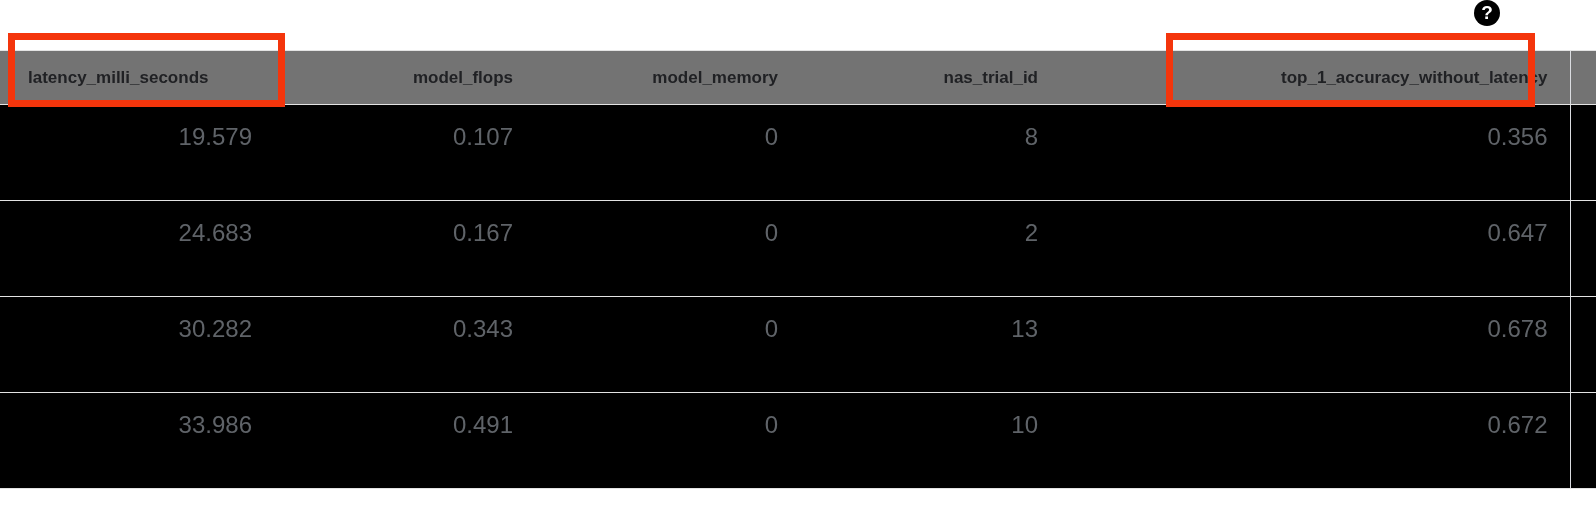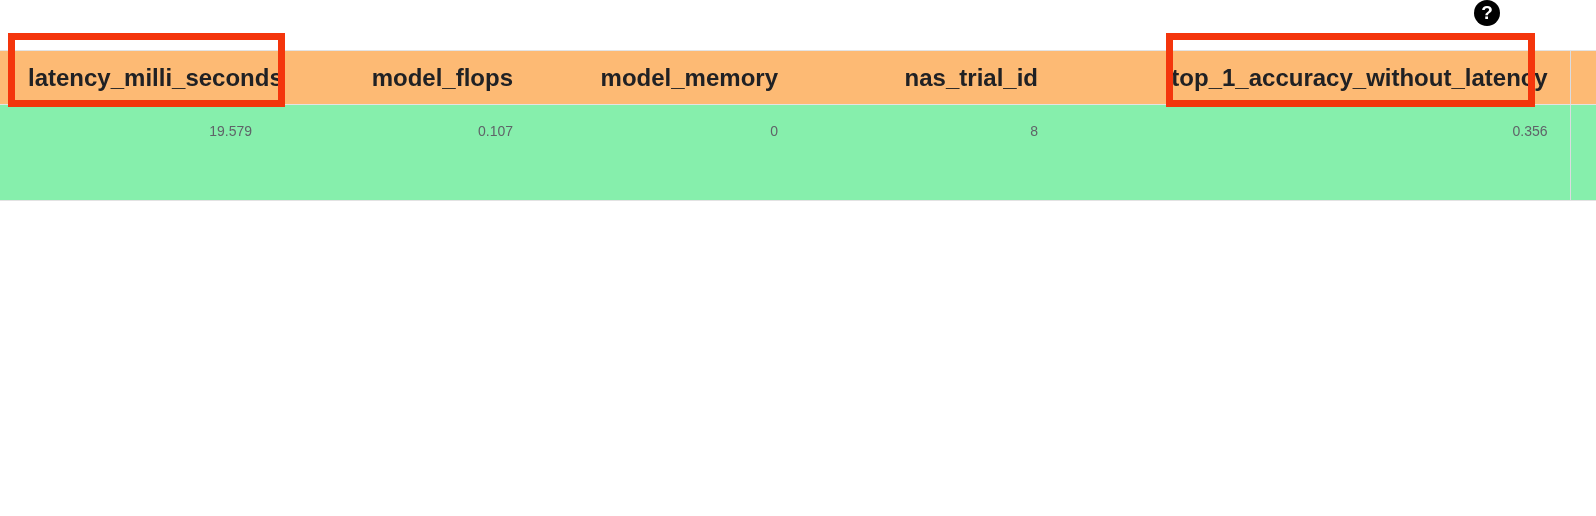--- a/index.html
+++ b/index.html
@@ -55,41 +55,41 @@
   }
   .data-table col.c-latency   { width: 280px; }
   .data-table col.c-flops     { width: 255px; }
   .data-table col.c-memory    { width: 265px; }
   .data-table col.c-nas       { width: 260px; }
   .data-table col.c-acc       { width: 510px; }
   .data-table col.c-extra     { width: 26px; }
 
   thead th {
     height: 54px;
-    background: #fdba74;
+    background: #737373;
     border-top: 1px solid #e3e3e3;
     border-bottom: 1px solid #e3e3e3;
     color: #202124;
-    font-size: 24px;
+    font-size: 17px;
     font-weight: bold;
     padding: 0 22px 0 0;
     text-align: right;
     white-space: nowrap;
     box-sizing: border-box;
     cursor: pointer;
   }
   thead th.th-latency { text-align: left; padding: 0 0 0 28px; }
   thead th.th-extra   { padding: 0; border-left: 1px solid #dadce0; }
 
   tbody td {
     height: 96px;
-    background: #86efac;
+    background: #000000;
     border-bottom: 1px solid #e3e3e3;
     color: #5f6368;
-    font-size: 14px;
+    font-size: 24px;
     font-weight: normal;
     text-align: right;
     padding: 0 22px 0 0;
     vertical-align: top;
     padding-top: 18px;
     white-space: nowrap;
     box-sizing: border-box;
   }
   tbody td.td-latency { padding-right: 28px; }
   tbody td.td-acc     { padding-right: 22px; }
@@ -145,19 +145,43 @@
     </thead>
     <tbody>
       <tr>
         <td class="td-latency">19.579</td>
         <td>0.107</td>
         <td>0</td>
         <td>8</td>
         <td class="td-acc">0.356</td>
         <td class="td-extra"></td>
       </tr>
+      <tr>
+        <td class="td-latency">24.683</td>
+        <td>0.167</td>
+        <td>0</td>
+        <td>2</td>
+        <td class="td-acc">0.647</td>
+        <td class="td-extra"></td>
+      </tr>
+      <tr>
+        <td class="td-latency">30.282</td>
+        <td>0.343</td>
+        <td>0</td>
+        <td>13</td>
+        <td class="td-acc">0.678</td>
+        <td class="td-extra"></td>
+      </tr>
+      <tr>
+        <td class="td-latency">33.986</td>
+        <td>0.491</td>
+        <td>0</td>
+        <td>10</td>
+        <td class="td-acc">0.672</td>
+        <td class="td-extra"></td>
+      </tr>
     </tbody>
   </table>
 
   <div class="annot-box annot-latency" style="border-color: rgb(244, 53, 12); border-width: 7px;"></div>
   <div class="annot-box annot-accuracy" style="border-color: rgb(244, 53, 12); border-width: 7px;"></div>
 
 </div>
 
 </body></html>

